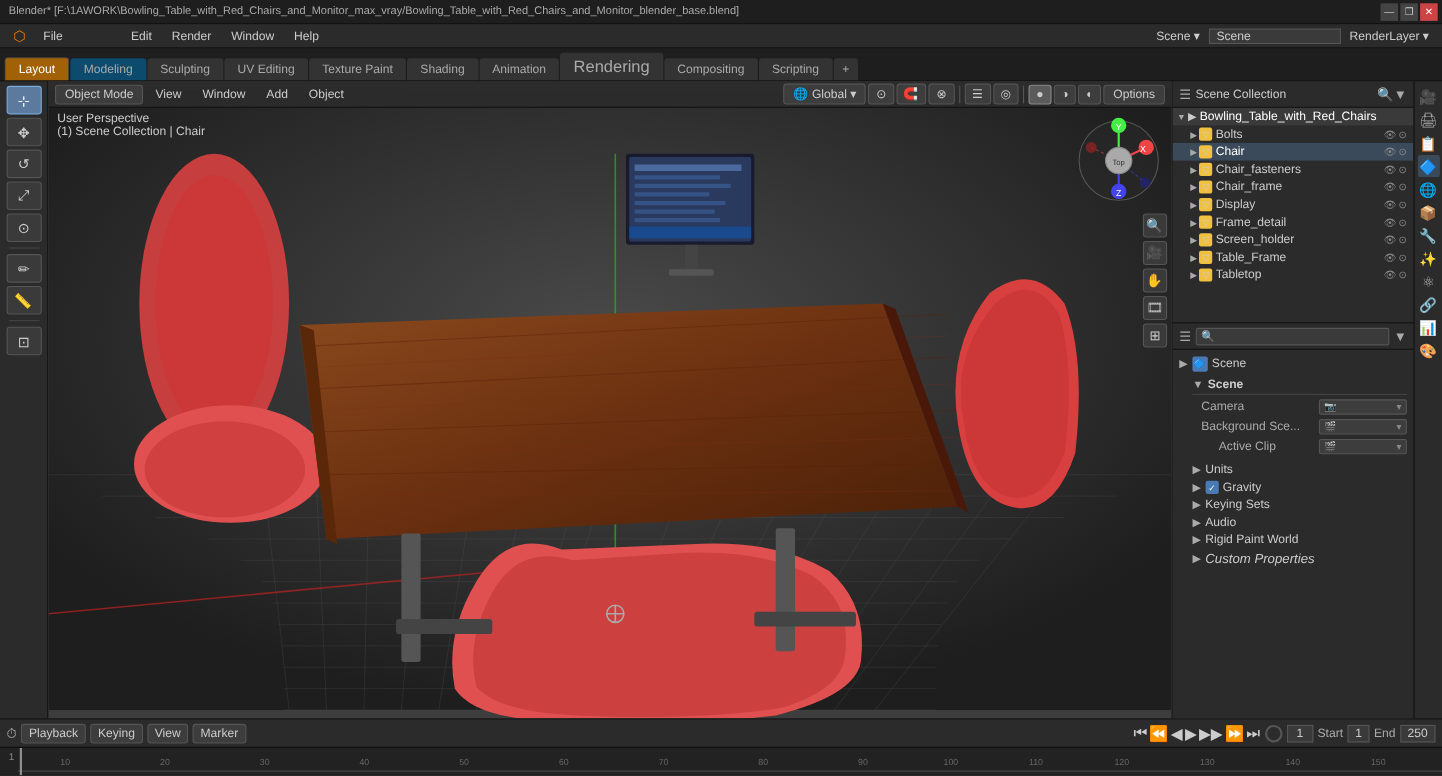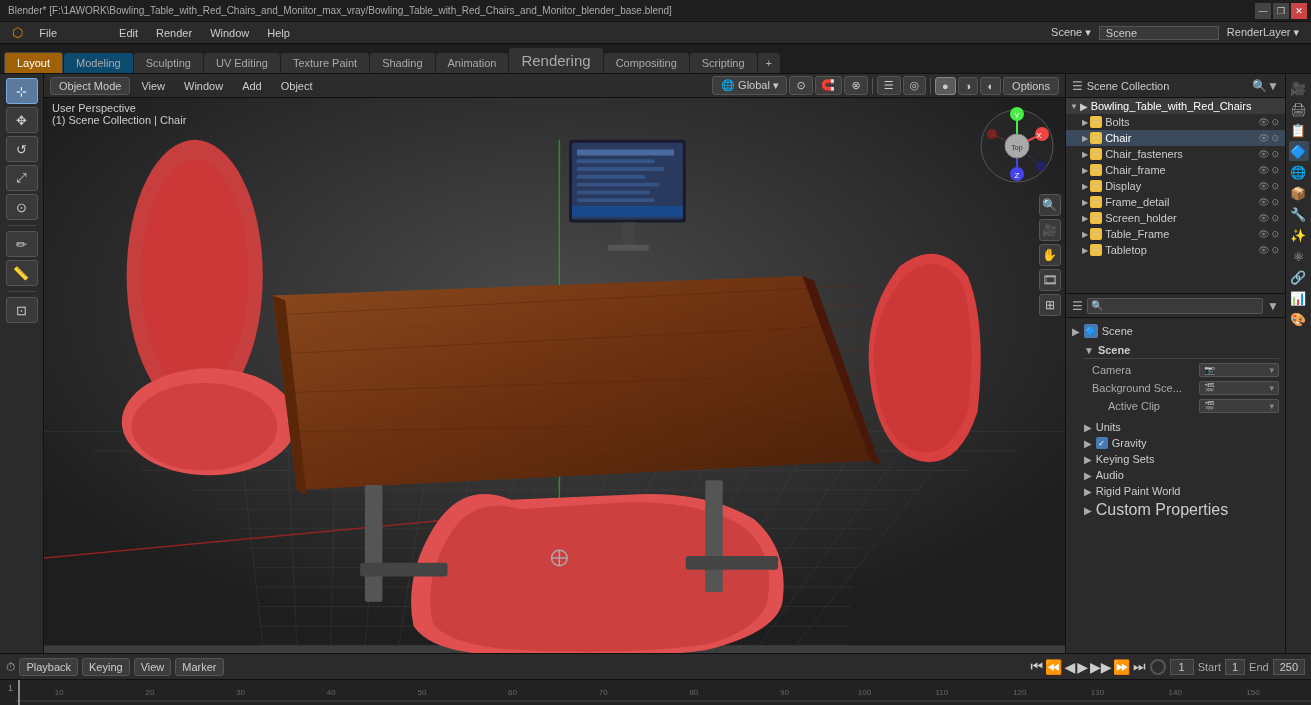--- a/index.html
+++ b/index.html
@@ -441,21 +441,21 @@
             <span style="font-size:11px;color:#ccc;">Audio</span>
           </div>
 
           <div style="display:flex;align-items:center;gap:4px;padding:2px 0;cursor:pointer;">
             <span style="color:#aaa;font-size:10px;margin-left:12px;">▶</span>
             <span style="font-size:11px;color:#ccc;">Rigid Paint World</span>
           </div>
 
           <div style="display:flex;align-items:center;gap:4px;padding:2px 0;cursor:pointer;">
             <span style="color:#aaa;font-size:10px;margin-left:12px;">▶</span>
-            <span style="font-size:16px;color:#ccc;">Custom Properties</span>
+            <span style="font-size:12px;color:#ccc;font-style:italic;">Custom Properties</span>
           </div>
         </div>
       </div>
     </div>
 
     <div class="prop-icon-bar">
       <button class="pi-btn" title="Render">🎥</button>
       <button class="pi-btn" title="Output">🖨</button>
       <button class="pi-btn" title="View Layer">📋</button>
       <button class="pi-btn active" title="Scene" style="background:#3a4a5a;color:#7aabde;">🔷</button>

